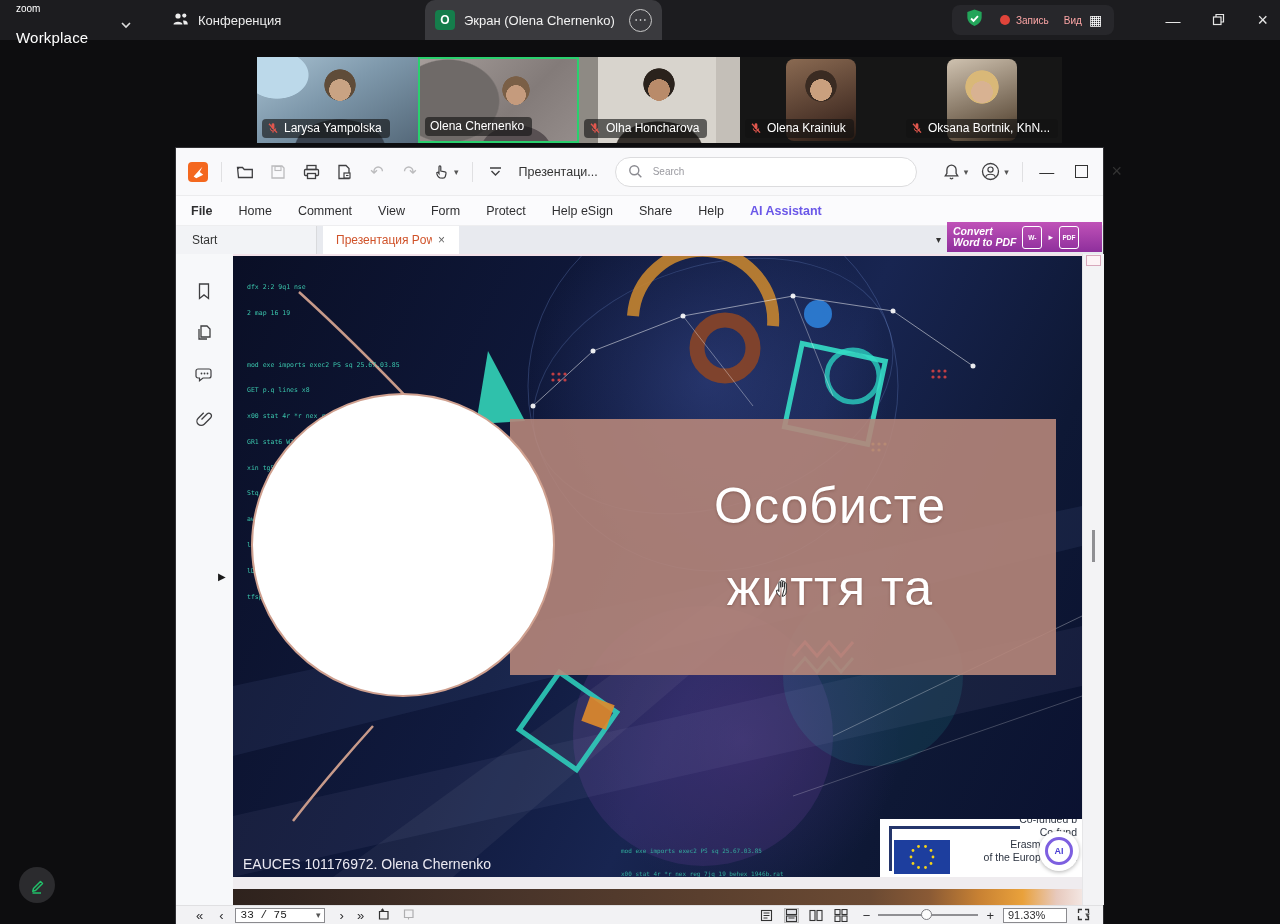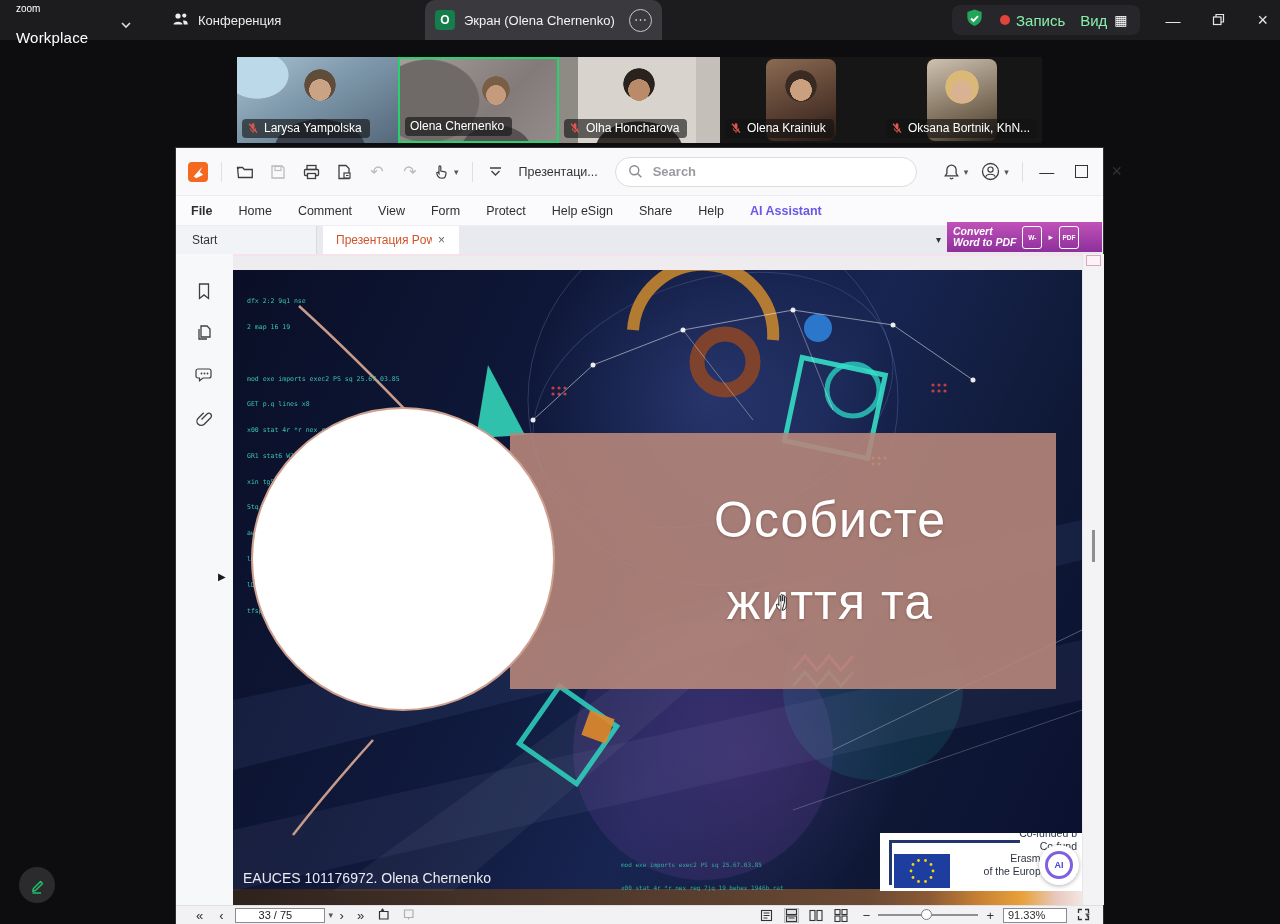--- a/index.html
+++ b/index.html
@@ -16,34 +16,34 @@
   .screen-tab{position:absolute;left:425px;top:0;width:237px;height:40px;background:#3a3a3e;border-radius:10px 10px 0 0;
               display:flex;align-items:center;gap:9px;padding:0 10px;box-sizing:border-box;}
   .screen-badge{width:20px;height:20px;border-radius:4px;background:#157c4b;color:#fff;font-size:12px;font-weight:bold;
                 display:flex;align-items:center;justify-content:center;flex:none;}
   .screen-label{color:#f2f2f2;font-size:13px;white-space:nowrap;overflow:hidden;}
   .ellipsis-btn{margin-left:auto;width:21px;height:21px;border:1.5px solid #c9c9c9;border-radius:50%;color:#dedede;
                 font-size:13px;line-height:19px;text-align:center;flex:none;}
   .status-pill{position:absolute;left:952px;top:5px;height:30px;background:#27272b;border-radius:8px;
                display:flex;align-items:center;gap:15px;padding:0 12px;}
   .rec-dot{width:10px;height:10px;border-radius:50%;background:#e0443a;display:inline-block;}
-  .pill-txt{color:#86efac;font-size:15px;}
+  .pill-txt{color:#fca5a5;font-size:10px;}
   .grid-glyph{color:#fff;font-size:14px;}
   .zoom-winbtns{position:absolute;right:12px;top:0;height:40px;display:flex;align-items:center;gap:32px;color:#e6e6e6;}
   .zwb{font-size:15px;cursor:default;}
 
   
   .video-strip{position:absolute;left:237px;top:57px;height:86px;display:flex;}
   .tile{position:relative;width:161px;height:86px;overflow:hidden;background:#161616;box-sizing:border-box;flex:none;}
   .t1{background:
       radial-gradient(circle 11px at 83px 33px, #c9a383 97%, transparent),
       radial-gradient(circle 16px at 83px 28px, #5f4c39 96%, transparent),
       radial-gradient(ellipse 46px 30px at 83px 92px, #39424e 97%, transparent),
       radial-gradient(ellipse 32px 24px at 20px 18px, #bcd9ea 97%, transparent),
-      linear-gradient(150deg,#a9c2d2 0%,#7e98ab 45%,#55697a 100%);}
+      linear-gradient(150deg,#a9c2d2 0%,#7e98ab 45%,#55697a 100%); margin-left: 20px;}
   .t2{background:
       radial-gradient(circle 11px at 80px 33px, #b98b6a 97%, transparent),
       radial-gradient(circle 16px at 80px 27px, #2a221c 96%, transparent),
       radial-gradient(ellipse 44px 28px at 80px 92px, #35302c 97%, transparent),
       linear-gradient(90deg,#8e8a84 0 12%,#d8d4cd 12% 85%,#c4bfb8 85%);}
   .t3{border:2px solid #2ad06e;background:
       radial-gradient(circle 10px at 96px 36px, #c59b7d 97%, transparent),
       radial-gradient(circle 14px at 96px 31px, #7a5f46 96%, transparent),
       radial-gradient(ellipse 36px 26px at 96px 92px, #585052 97%, transparent),
       radial-gradient(ellipse 52px 42px at 28px 42px, #6f6a68 97%, transparent),
@@ -66,21 +66,21 @@
                display:flex;align-items:center;padding:0 12px;box-sizing:border-box;gap:13px;}
   .fx-logo{width:20px;height:20px;border-radius:4px;background:#f4681f;flex:none;display:flex;align-items:center;justify-content:center;}
   .vsep{width:1px;height:20px;background:#e0e0e2;flex:none;}
   .tbtn{flex:none;display:flex;align-items:center;justify-content:center;width:20px;height:20px;color:#3f3f41;}
   .dis{opacity:.33;}
   .glyph-und{font-size:16px;color:#3f3f41;}
   .caret{font-size:9px;color:#555;flex:none;}
   .doc-dd{font-size:12.5px;color:#333;flex:none;white-space:nowrap;}
   .searchbox{flex:none;width:302px;height:30px;border:1px solid #dcdcde;border-radius:15px;background:#fff;
              display:flex;align-items:center;gap:8px;padding:0 12px;box-sizing:border-box;margin-left:4px;}
-  .searchbox input{border:none;outline:none;font-size:13px;color:#333;width:230px;font-family:"Liberation Sans",sans-serif;background:transparent;font-weight:bold;}
+  .searchbox input{border:none;outline:none;font-size:10px;color:#333;width:230px;font-family:"Liberation Sans",sans-serif;background:transparent;}
   .searchbox input::placeholder{color:#9a9aa0;}
   .fx-spacer{flex:1;}
   .fx-winbtn{flex:none;width:22px;height:22px;display:flex;align-items:center;justify-content:center;color:#333;font-size:15px;}
   .maxbox{width:11px;height:11px;border:1.2px solid #333;}
 
   .fx-menubar{position:absolute;left:0;top:48px;width:100%;height:30px;background:#fbfbfd;border-bottom:1px solid #eeeef0;
               display:flex;align-items:center;gap:26px;padding-left:15px;box-sizing:border-box;font-size:12.5px;color:#2f2f31;font-weight:bold;}
   .mi{white-space:nowrap;font-weight:normal;}
   .mi-strong{font-weight:bold;}
   .mi-ai{color:#6a57e8;font-weight:bold;}
@@ -103,21 +103,21 @@
 
   .fx-sidebar{position:absolute;left:0;top:106px;width:57px;height:651px;background:#f7f8fa;border-right:1px solid #ececee;}
   .sb-icon{position:absolute;left:19px;width:19px;height:19px;color:#3f3f41;}
   .sb-expand{position:absolute;left:42px;top:318px;font-size:10px;color:#1a1a1a;line-height:10px;}
 
   .fx-doc{position:absolute;left:57px;top:106px;width:849px;height:651px;background:#efecef;overflow:hidden;}
   .doc-topline{position:absolute;left:0;top:0;width:849px;height:2px;background:#f4e3ea;}
   .next-strip{position:absolute;left:0;top:635px;width:849px;height:16px;
       background:linear-gradient(90deg,#2e221d 0%,#4a352a 35%,#5a3f2e 55%,#6b4a33 75%,#8a5a35 82%,#c98233 88%,#e9a13b 93%,#e7c9bd 97%,#f3e6e2 100%);}
 
-  .slide{position:absolute;left:0;top:16px;width:849px;height:621px;overflow:hidden;background:
+  .slide{position:absolute;left:0;top:2px;width:849px;height:621px;overflow:hidden;background:
       radial-gradient(circle 260px at 56% 20%, rgba(70,90,170,.38), transparent 70%),
       radial-gradient(circle 220px at 60% 78%, rgba(90,60,140,.30), transparent 72%),
       linear-gradient(115deg,#0a0f26 0%,#101a3e 40%,#182551 58%,#0e1835 80%,#0a1130 100%);}
   .decor{position:absolute;left:0;top:0;z-index:1;}
   .code-block{position:absolute;left:14px;top:10px;z-index:1;color:#3fd6b8;opacity:.9;white-space:pre;
               font:6.5px/8.6px "DejaVu Sans Mono",monospace;}
   .code-block2{position:absolute;left:388px;top:576px;z-index:1;color:#36c9ad;opacity:.8;white-space:pre;
                font:6px/7.6px "DejaVu Sans Mono",monospace;}
   .title-panel{position:absolute;left:277px;top:163px;width:546px;height:256px;background:rgba(182,134,122,.9);z-index:2;
                display:flex;flex-direction:column;justify-content:center;align-items:center;padding-left:94px;box-sizing:border-box;}
@@ -136,21 +136,21 @@
   .cursor-hand{position:absolute;left:540px;top:322px;z-index:9;}
 
   .fx-scrollbar{position:absolute;left:906px;top:106px;width:21px;height:651px;background:#f3f3f5;border-left:1px solid #e6e6e8;}
   .sb-box{position:absolute;left:3px;top:1px;width:13px;height:9px;background:#fdf3f6;border:1px solid #d8a8bc;}
   .sb-thumb{position:absolute;left:9px;top:276px;width:3px;height:32px;background:#8f8f93;}
 
   .fx-statusbar{position:absolute;left:0;bottom:0;width:100%;height:19px;background:#f2f2f4;border-top:1px solid #e0e0e2;
                 display:flex;align-items:center;font-size:11px;color:#2e2e30;box-sizing:border-box;}
   .nav-glyph{font-size:13px;color:#2e2e30;line-height:13px;}
   .pagebox{display:flex;align-items:center;border:1px solid #8b8b8f;background:#fff;height:15px;width:90px;box-sizing:border-box;padding:0 3px;}
-  .pagebox input{border:none;outline:none;width:68px;font-size:11px;color:#222;font-family:Liberation Sans, sans-serif;background:transparent;margin-left:18px;}
+  .pagebox input{border:none;outline:none;width:68px;font-size:11px;color:#222;font-family:Liberation Mono, monospace;background:transparent;}
   .pagebox .caret{margin-left:auto;}
   .view-ico{width:15px;height:15px;display:flex;align-items:center;justify-content:center;box-sizing:border-box;}
   .view-sel{background:#e3e4e8;border:1px solid #bbb;}
   .slider-track{position:relative;width:100px;height:2px;background:#8f8f93;}
   .slider-knob{position:absolute;left:43px;top:-5px;width:11px;height:11px;border-radius:50%;background:#fdfdfd;border:1px solid #7d7d81;box-sizing:border-box;}
   .zoombox{display:flex;align-items:center;border:1px solid #8b8b8f;background:#fff;height:15px;width:64px;box-sizing:border-box;padding:0 4px;gap:40px;}
 
   .annotate-btn{position:absolute;left:19px;top:867px;width:36px;height:36px;border-radius:50%;background:#2b2b2e;
                 display:flex;align-items:center;justify-content:center;border:none;}
 </style>

